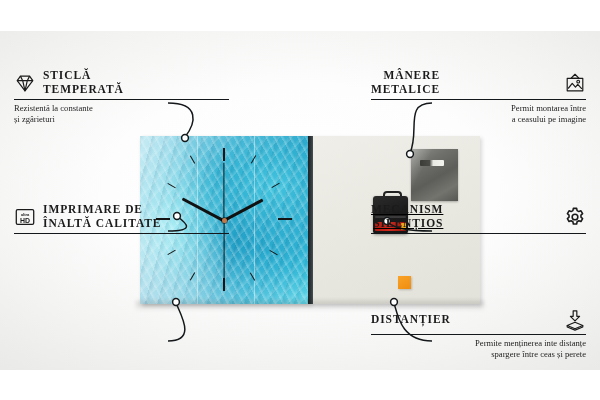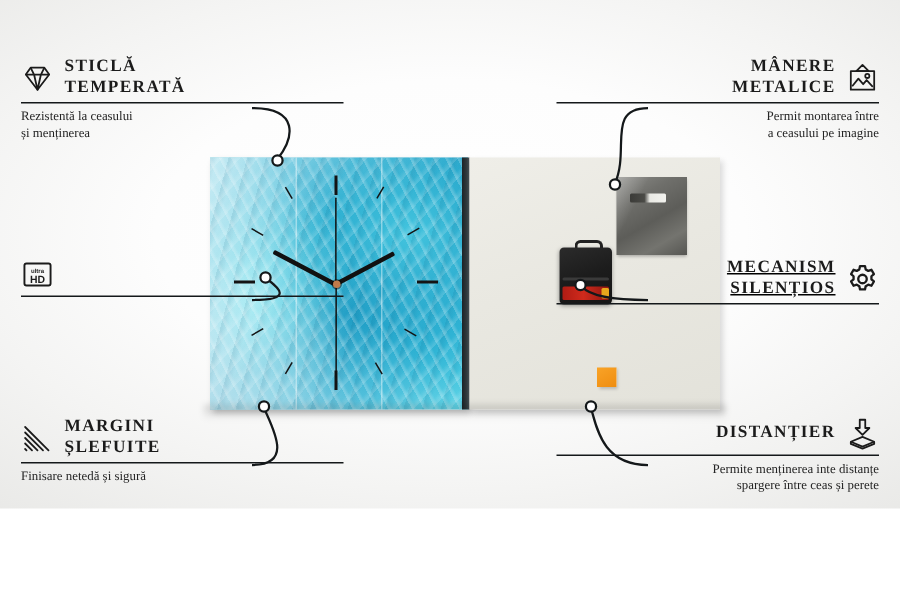--- a/index.html
+++ b/index.html
@@ -5,20 +5,21 @@
   html,body{margin:0;padding:0;}
   body{
     width:600px;height:400px;overflow:hidden;
     font-family:"Liberation Serif", serif;
     background:#ffffff;
   }
   #stage{
     position:relative;width:600px;height:339px;overflow:hidden;
     background:
       radial-gradient(ellipse 78% 72% at 50% 46%, #ffffff 0%, #fdfdfd 42%, #f4f4f3 70%, #e9e9e7 100%);
+    margin-top: 31px;
   }
   
   .photo{position:absolute;left:140px;top:105px;width:340px;height:168px;}
   .panel-left{
     position:absolute;left:0;top:0;width:172px;height:168px;
     background:
       linear-gradient(118deg, rgba(255,255,255,.50) 0%, rgba(255,255,255,0) 38%),
       linear-gradient(72deg,  rgba(255,255,255,.42) 8%, rgba(255,255,255,0) 46%),
       linear-gradient(160deg, rgba(255,255,255,.30) 0%, rgba(255,255,255,0) 30%),
       linear-gradient(25deg,  rgba(255,255,255,.35) 0%, rgba(255,255,255,0) 42%),
@@ -87,21 +88,21 @@
   .spacer{
     position:absolute;left:85px;top:140px;width:13px;height:13px;
     background:linear-gradient(150deg,#f9a327,#ef8d10);
     box-shadow:1px 1px 2px rgba(0,0,0,.20);
   }
   
   .callout{position:absolute;width:215px;}
   .callout.left{text-align:left;}
   .callout.right{text-align:right;}
   .head{display:flex;align-items:center;gap:7px;}
-  .callout.right .head{justify-content:flex-end;}
+  .callout.right .head{justify-content:space-between;}
   .title{
     font-family:"Liberation Serif", serif;
     font-size:11.5px;font-weight:700;letter-spacing:.9px;
     color:#1b1b1b;line-height:13.5px;text-transform:uppercase;
   }
   .rule{height:1.4px;background:#14181a;margin-top:3px;}
   .sub{
     font-family:"Liberation Serif", serif;
     font-size:8.6px;line-height:11px;color:#242424;margin-top:3px;
   }
@@ -189,57 +190,40 @@
           <path d="M3.5,9.5 L20.5,9.5 M7,4.5 L9.5,9.5 L12,20.5 L14.5,9.5 L17,4.5"></path>
         </g>
       </svg>
       <div>
         <div class="title">STICLĂ</div>
         <div class="title">TEMPERATĂ</div>
       </div>
     </div>
     <div class="rule"></div>
     <div class="sub">
-      <div>Rezistentă la ceasului</div>
-      <div>și menținerea</div>
+      <div>Rezistentă la constante</div>
+      <div>și zgârieturi</div>
     </div>
   </div>
 
   <div class="callout left" id="c-print">
     <div class="head">
       <svg class="ico" viewBox="0 0 24 24">
         <rect x="2.5" y="4" width="19" height="16" rx="1.5" fill="none" stroke="#1b1b1b" stroke-width="1.4"></rect>
         <text x="12" y="11" font-family="Liberation Sans, sans-serif" font-size="4.4" font-weight="700" text-anchor="middle" fill="#1b1b1b">ultra</text>
         <text x="12" y="18" font-family="Liberation Sans, sans-serif" font-size="7.6" font-weight="700" text-anchor="middle" fill="#1b1b1b">HD</text>
       </svg>
-    </div>
-    <div class="rule"></div>
-  </div>
-
-  <div class="callout left" id="c-edges">
-    <div class="head">
-      <svg class="ico" viewBox="0 0 24 24">
-        <g stroke="#1b1b1b" stroke-width="1.3" stroke-linecap="round">
-          <line x1="3" y1="4" x2="20" y2="21"></line>
-          <line x1="3" y1="8" x2="16" y2="21"></line>
-          <line x1="3" y1="12" x2="12" y2="21"></line>
-          <line x1="3" y1="16" x2="8" y2="21"></line>
-          <line x1="3" y1="20" x2="4" y2="21"></line>
-        </g>
-      </svg>
-      <div>
-        <div class="title">MARGINI</div>
-        <div class="title">ȘLEFUITE</div>
-      </div>
-    </div>
-    <div class="rule"></div>
-    <div class="sub">
-      <div>Finisare netedă și sigură</div>
-    </div>
-  </div>
+      <div>
+        <div class="title">IMPRIMARE DE</div>
+        <div class="title">ÎNALTĂ CALITATE</div>
+      </div>
+    </div>
+    <div class="rule"></div>
+  </div>
+
 
   <div class="callout right" id="c-handles">
     <div class="head">
       <div>
         <div class="title">MÂNERE</div>
         <div class="title">METALICE</div>
       </div>
       <svg class="ico" viewBox="0 0 24 24">
         <g fill="none" stroke="#1b1b1b" stroke-width="1.3" stroke-linejoin="round">
           <path d="M12,2.5 L7.5,7 L16.5,7 Z"></path>

